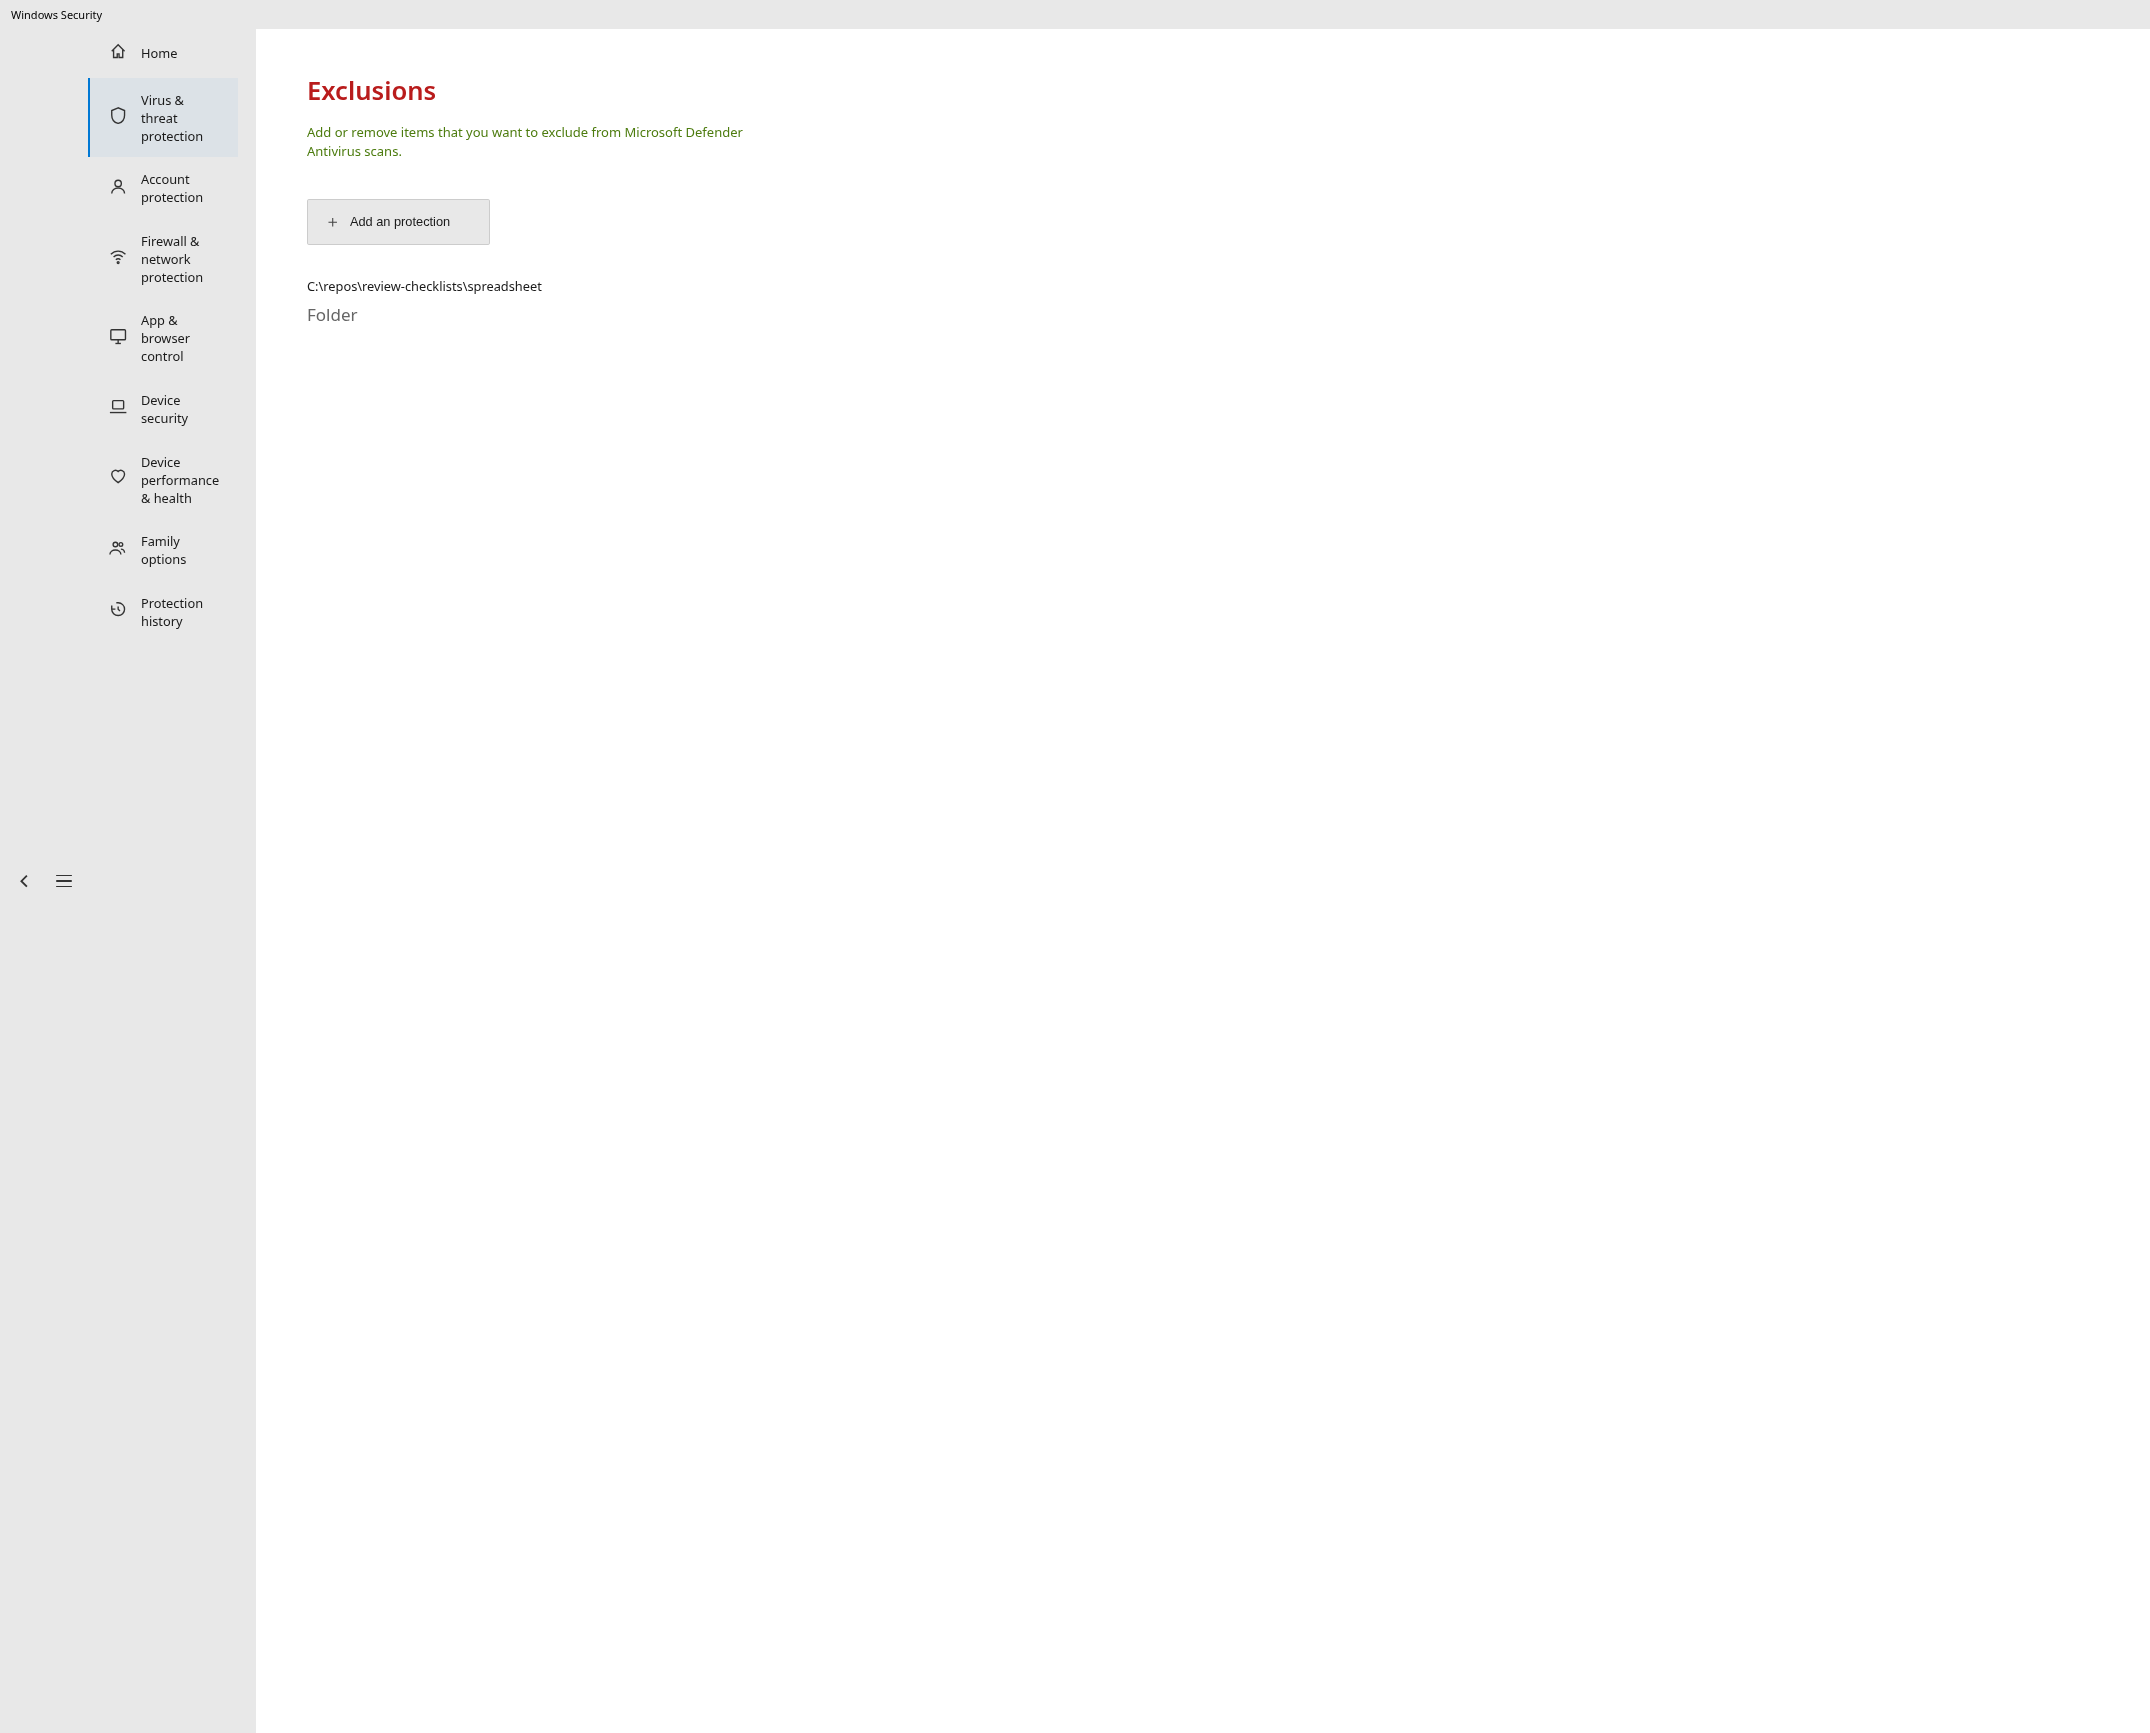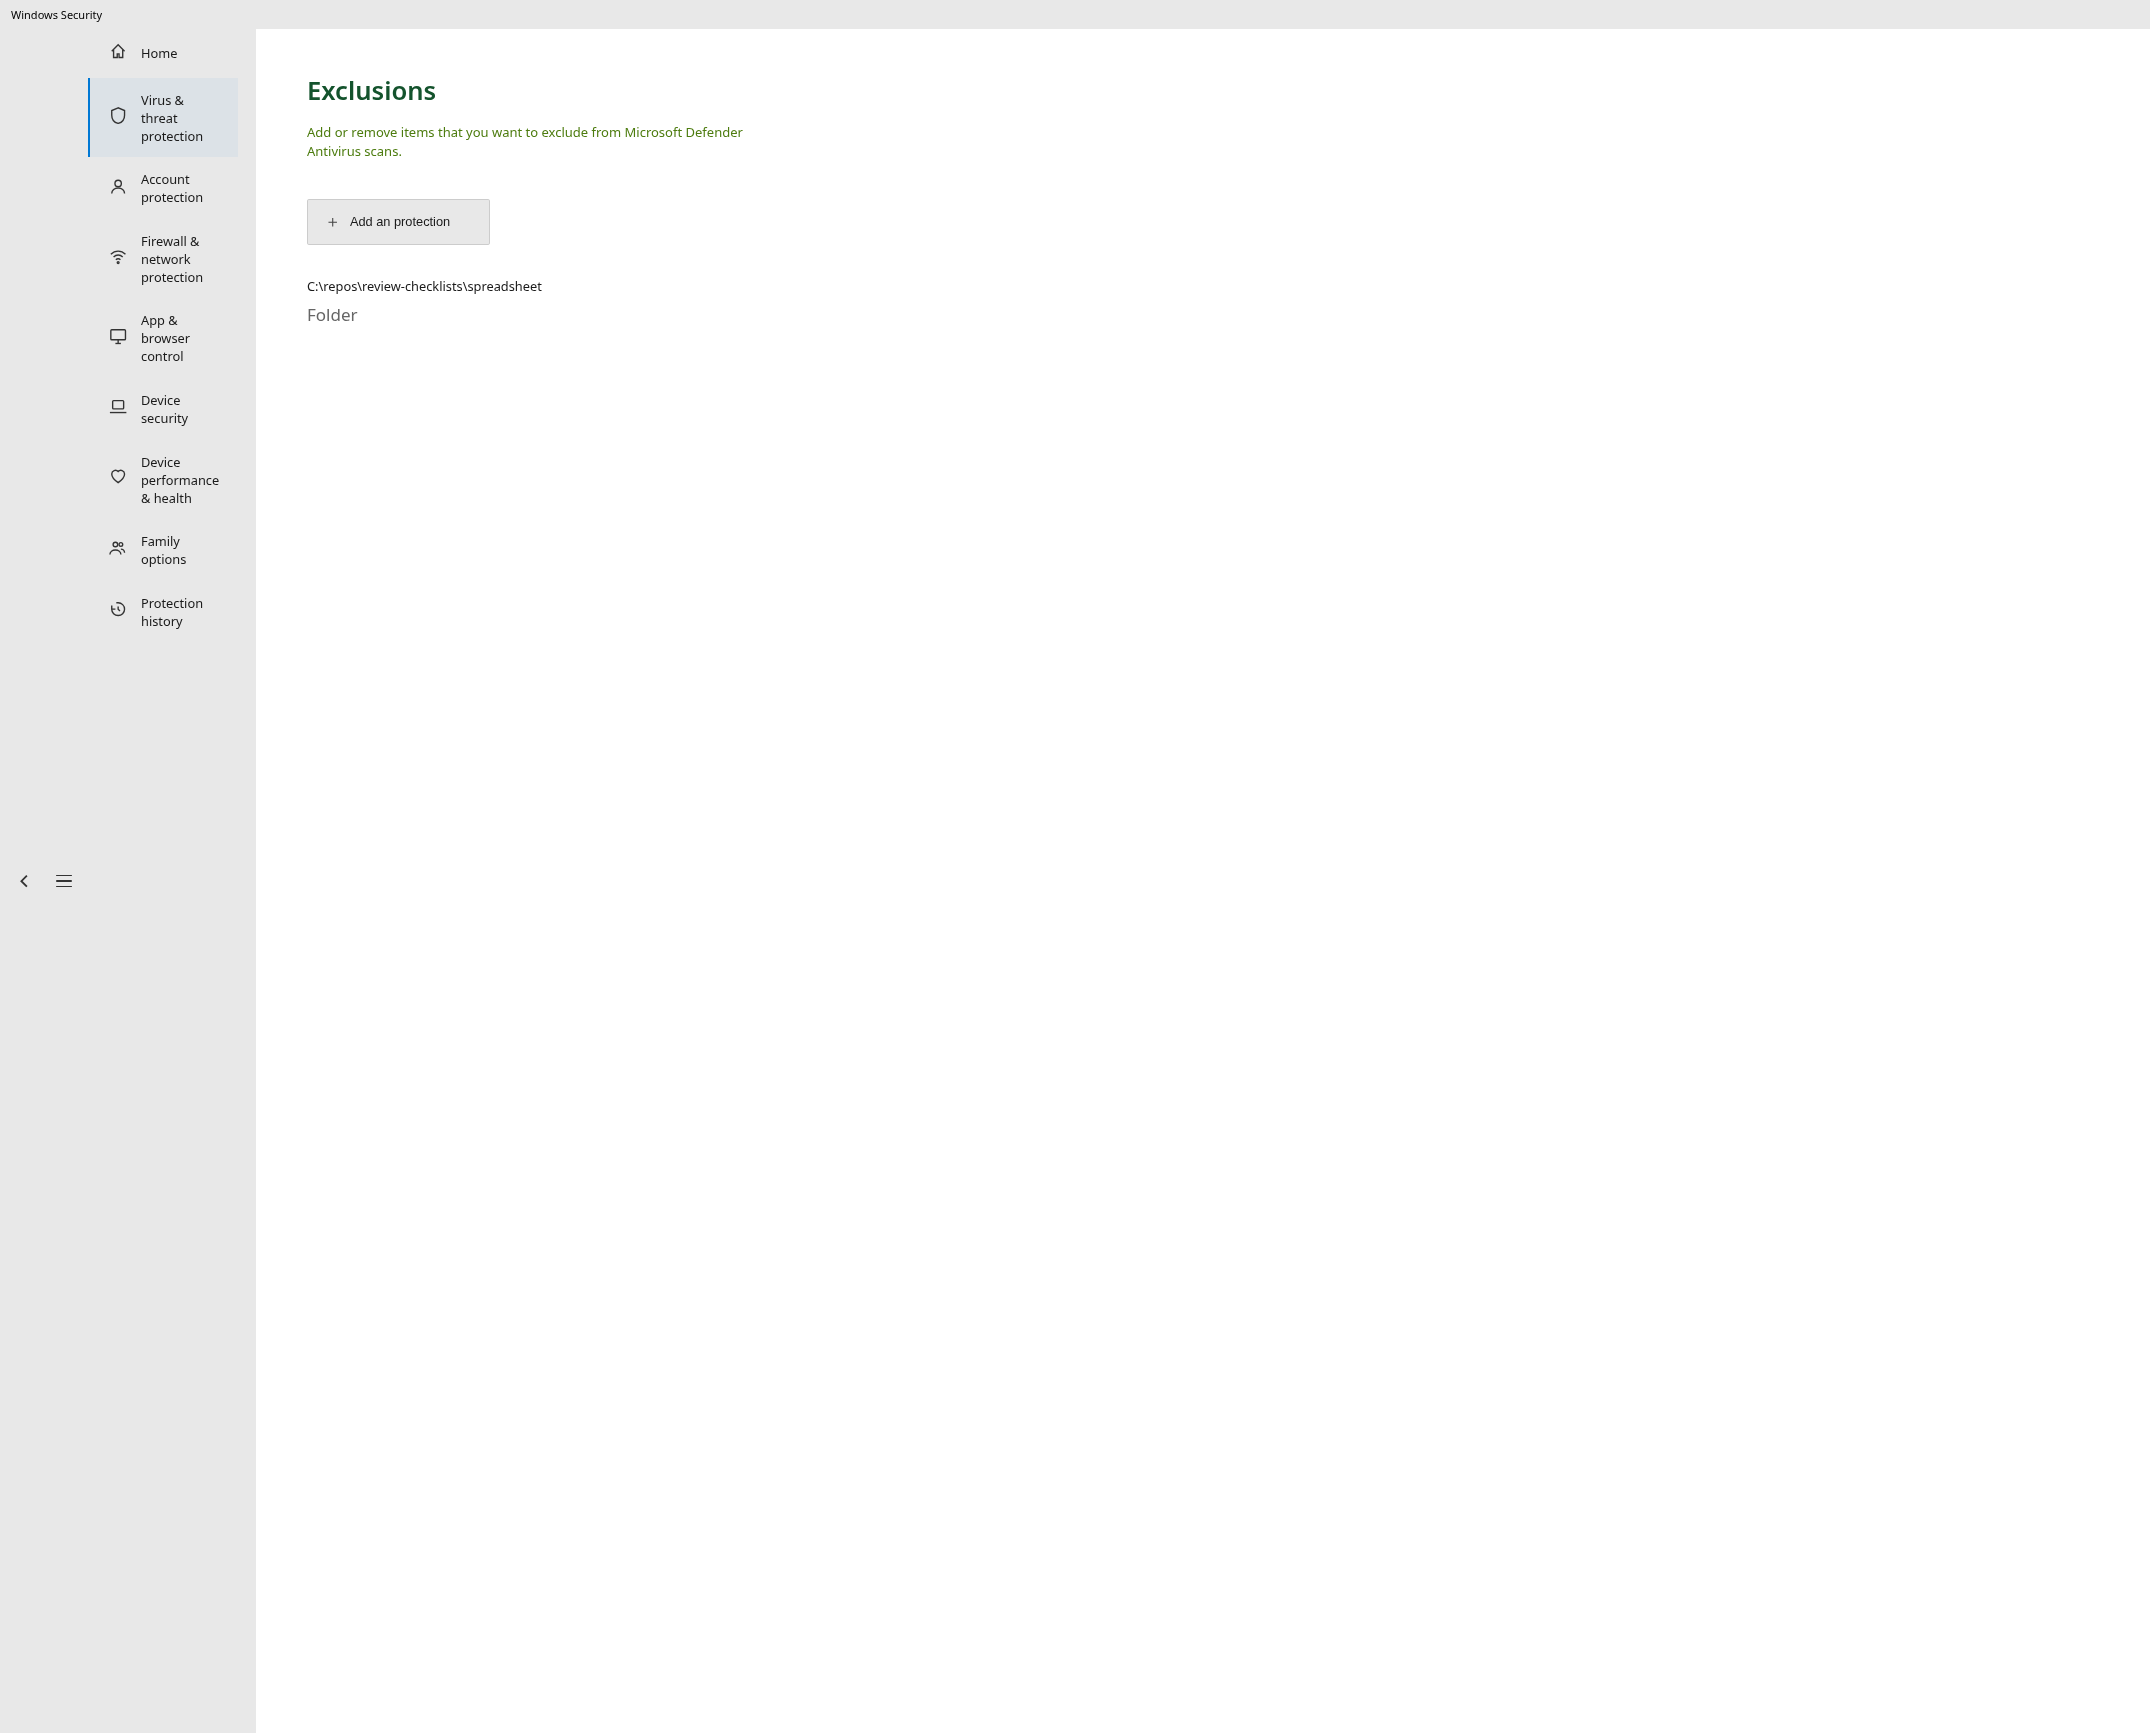--- a/index.html
+++ b/index.html
@@ -118,21 +118,21 @@
     .main-content {
       flex: 1;
       background: #ffffff;
       padding: 44px 51px;
       overflow-y: auto;
     }
 
     .page-title {
       font-size: 25.6px;
       font-weight: 600;
-      color: #14532d;
+      color: #b91c1c;
       margin-bottom: 14.6px;
     }
 
     .page-description {
       font-size: 13px;
       color: #4d7c0f;
       line-height: 1.5;
       margin-bottom: 37px;
       max-width: 475px;
     }

